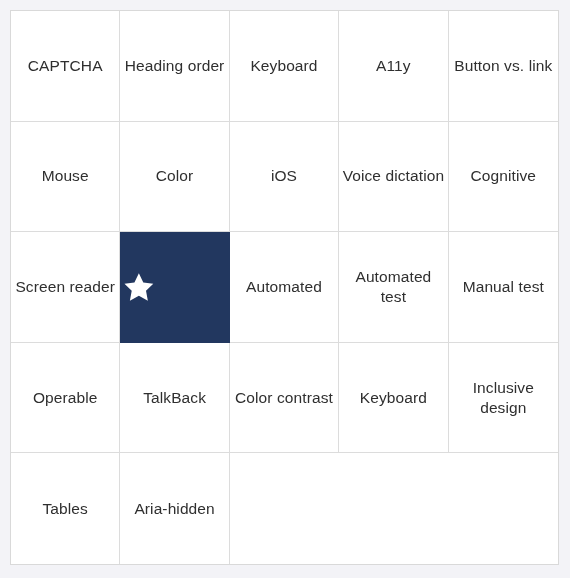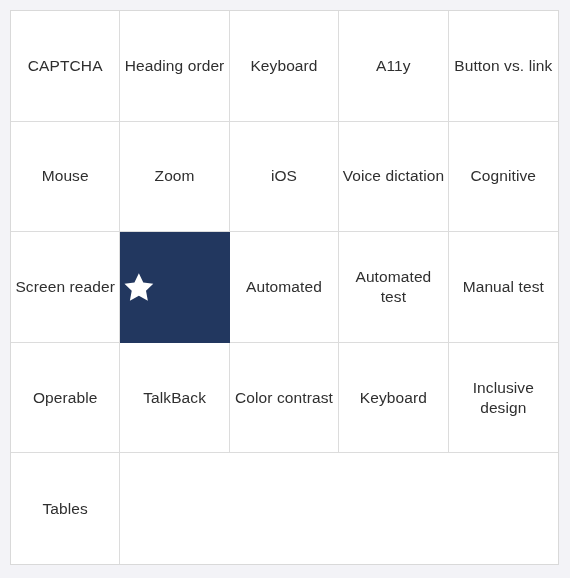--- a/index.html
+++ b/index.html
@@ -108,21 +108,21 @@
       <div class="bingo-cell">
         <span class="cell-label">A11y</span>
       </div>
       <div class="bingo-cell">
         <span class="cell-label">Button vs. link</span>
       </div>
       <div class="bingo-cell">
         <span class="cell-label">Mouse</span>
       </div>
       <div class="bingo-cell">
-        <span class="cell-label">Zoom</span>
+        <span class="cell-label">Color</span>
       </div>
       <div class="bingo-cell">
         <span class="cell-label">iOS</span>
       </div>
       <div class="bingo-cell">
         <span class="cell-label">Voice dictation</span>
       </div>
       <div class="bingo-cell">
         <span class="cell-label">Cognitive</span>
       </div>
@@ -157,14 +157,17 @@
       </div>
       <div class="bingo-cell">
         <span class="cell-label">Keyboard</span>
       </div>
       <div class="bingo-cell">
         <span class="cell-label">Inclusive design</span>
       </div>
       <div class="bingo-cell">
         <span class="cell-label">Tables</span>
       </div>
+      <div class="bingo-cell">
+        <span class="cell-label">Aria-hidden</span>
+      </div>
     </div>
 </div>
 
 </body></html>

